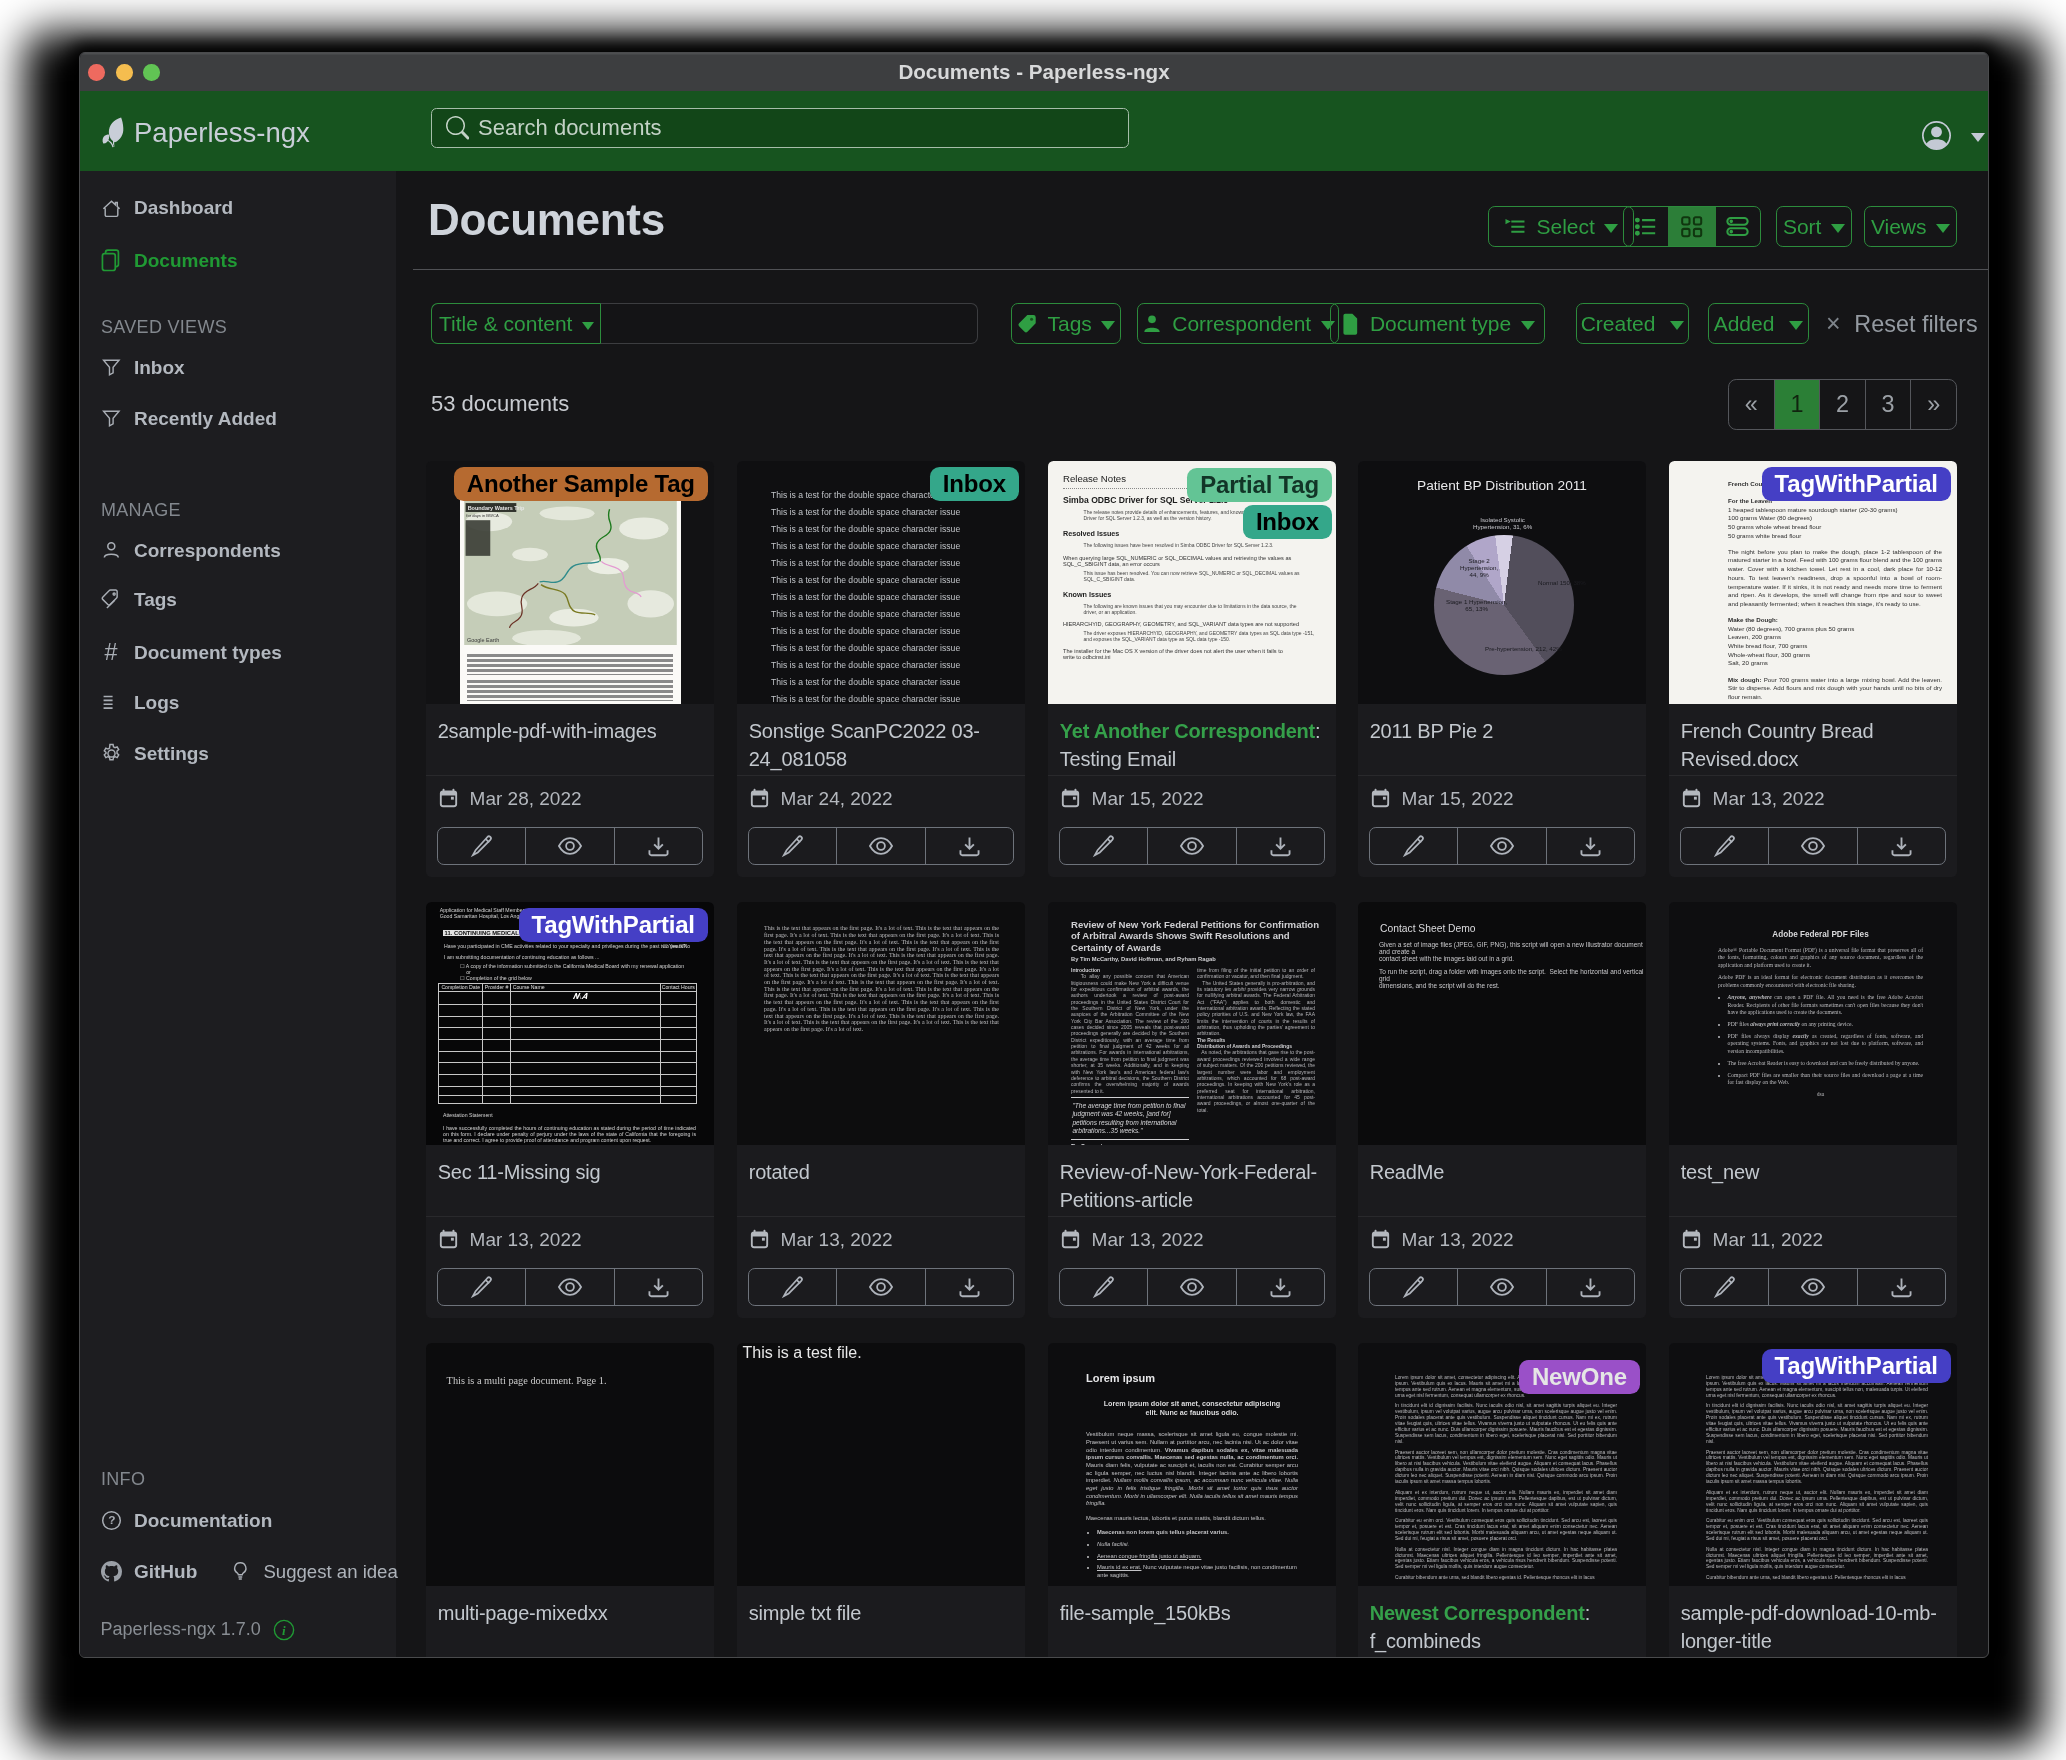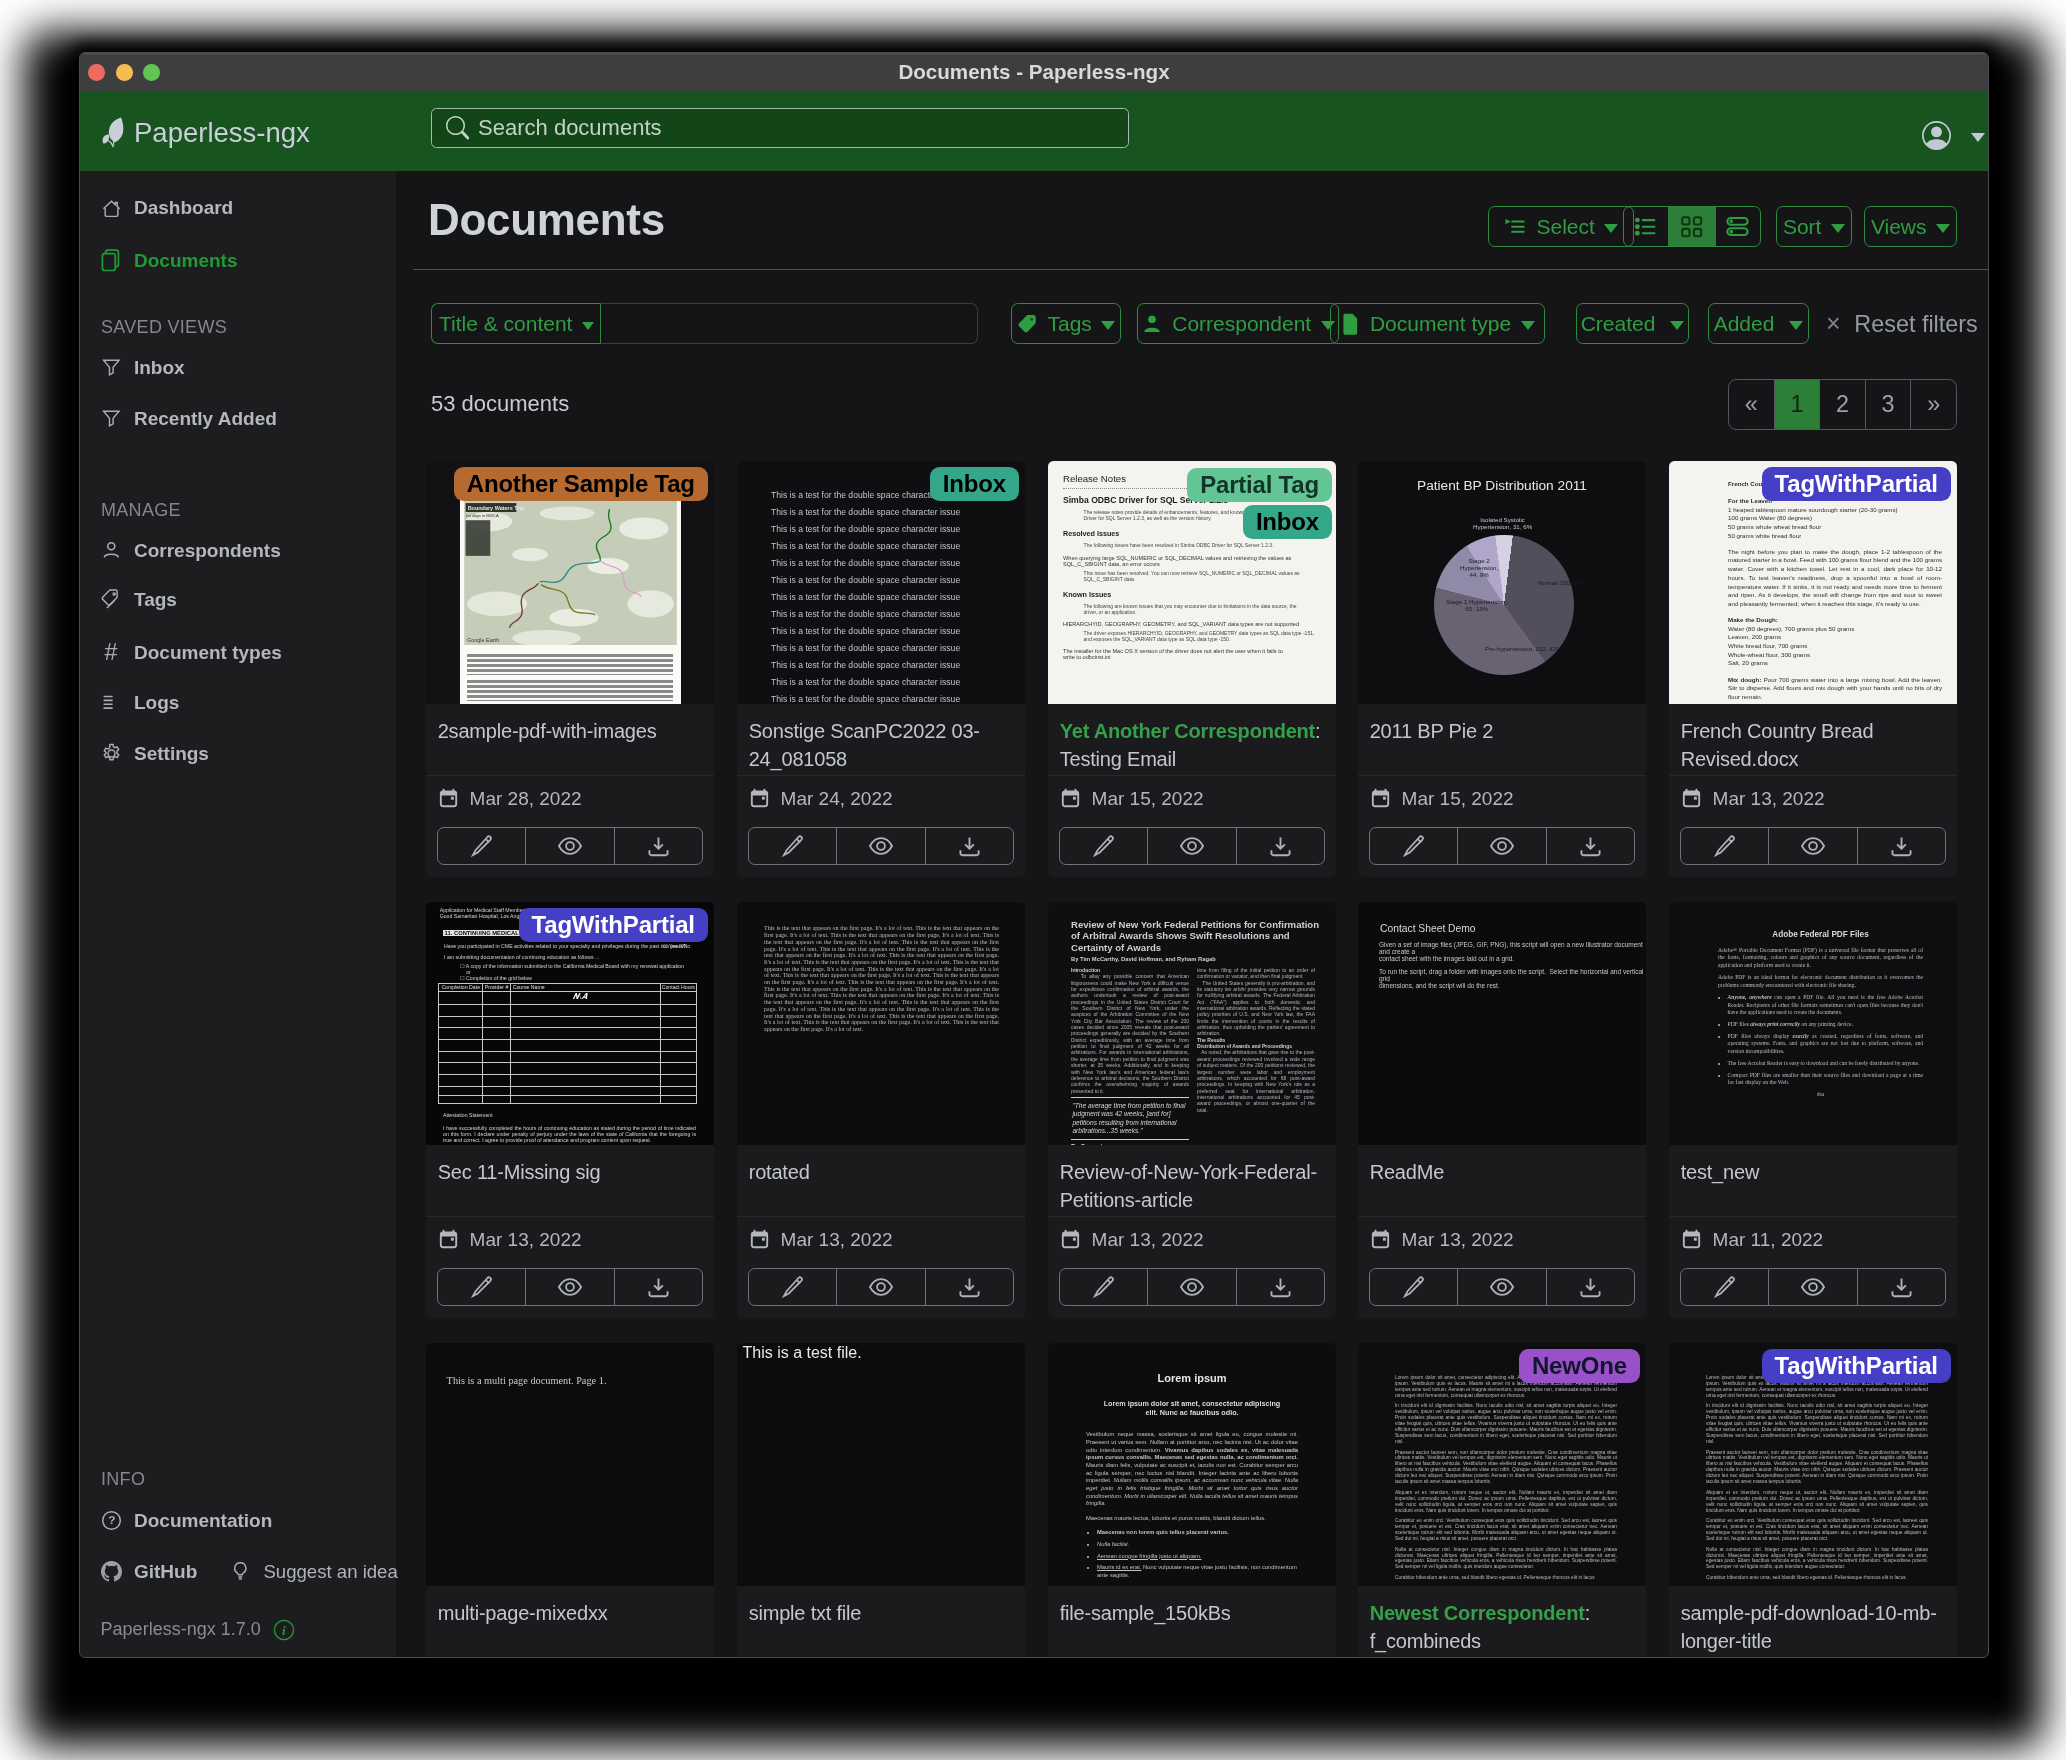--- a/index.html
+++ b/index.html
@@ -734,21 +734,21 @@
     <div class="thumb" style="background:#0c0c0d">
       <div style="position:absolute;left:5.5px;top:1.4px;font-size:16px;color:#e8e8e8">This is a test file.</div>
     </div>
     <div class="cbody">
         <div class="ctitle">simple txt file</div>
       </div>
   </div>
   <div class="card" style="left:968px;top:1290px">
     <div class="thumb">
       <div style="left:0;top:0;width:288px;height:243px;background:#0d0d0f;position:absolute;padding:27.5px 38px 0;font-size:5.8px;line-height:1.32;color:#c3c3c6">
-        <div style="text-align:center;font-weight:700;font-size:11px;color:#e6e6e8">Lorem ipsum</div>
+        <div style="font-weight:700;font-size:11px;color:#e6e6e8">Lorem ipsum</div>
         <div style="text-align:center;font-weight:700;font-size:7.2px;margin-top:13.7px;color:#dcdcde">Lorem ipsum dolor sit amet, consectetur adipiscing<br>elit. Nunc ac faucibus odio.</div>
         <div style="margin-top:13.7px;text-align:justify">Vestibulum neque massa, scelerisque sit amet ligula eu, congue molestie mi. Praesent ut varius sem. Nullam at porttitor arcu, nec lacinia nisi. Ut ac dolor vitae odio interdum condimentum. <b>Vivamus dapibus sodales ex, vitae malesuada ipsum cursus convallis. Maecenas sed egestas nulla, ac condimentum orci.</b> Mauris diam felis, vulputate ac suscipit et, iaculis non est. Curabitur semper arcu ac ligula semper, nec luctus nisl blandit. Integer lacinia ante ac libero lobortis imperdiet. <i>Nullam mollis convallis ipsum, ac accumsan nunc vehicula vitae. Nulla eget justo in felis tristique fringilla. Morbi sit amet tortor quis risus auctor condimentum. Morbi in ullamcorper elit. Nulla iaculis tellus sit amet mauris tempus fringilla.</i></div>
         <div style="margin-top:6.9px">Maecenas mauris lectus, lobortis et purus mattis, blandit dictum tellus.</div>
         <ul style="margin:6.9px 0 0 11px">
           <li style="margin-bottom:4.1px"><b>Maecenas non lorem quis tellus placerat varius.</b></li>
           <li style="margin-bottom:4.1px"><i>Nulla facilisi.</i></li>
           <li style="margin-bottom:4.1px"><span style="text-decoration:underline">Aenean congue fringilla justo ut aliquam.</span></li>
           <li style="margin-bottom:4.1px"><span style="text-decoration:underline">Mauris id ex erat.</span> Nunc vulputate neque vitae justo facilisis, non condimentum ante sagittis.</li>
         </ul>
       </div>
@@ -762,21 +762,21 @@
       <div class="tpg" style="position:absolute;left:0;top:0;width:288px;height:243px;background:#0e0e10;padding:32px 29px 0 37px;font-size:4.8px;line-height:5.9px;color:#bcbcbf">
         <div>Lorem ipsum dolor sit amet, consectetur adipiscing elit. Aenean vitae fringilla nunc. Phasellus et nulla ipsum. Vestibulum quis ex lacus. Mauris sit amet mi a lacus interdum accumsan. Aenean fermentum tempus ante sed rutrum. Aenean et magna elementum, suscipit tellus non, malesuada turpis. Ut eleifend urna eget nisl fermentum, consequat ullamcorper ex rhoncus.</div>
         <div style="margin-top:4.8px">In tincidunt elit id dignissim facilisis. Nunc iaculis odio nisl, sit amet sagittis turpis aliquet eu. Integer vestibulum, ipsum vel volutpat varius, augue arcu pulvinar urna, non scelerisque augue justo vel enim. Proin sodales placerat ante quis vestibulum. Suspendisse aliquet tincidunt cursus. Nam mi ex, rutrum vitae feugiat quis, ultrices vitae tellus. Vivamus viverra justo ut vulputate rhoncus. Ut eu felis quis ante efficitur varius et ac nunc. Duis ullamcorper dignissim posuere. Mauris faucibus est et egestas dignissim. Suspendisse sem lacus, condimentum in libero eget, scelerisque placerat nisi. Sed porttitor bibendum nisl.</div>
         <div style="margin-top:4.8px">Praesent auctor laoreet sem, non ullamcorper dolor pretium molestie. Cras condimentum magna vitae ultrices mattis. Vestibulum vel tempus est, dignissim elementum sem. Nunc eget sagittis odio. Mauris ut libero at nisi faucibus vehicula. Vestibulum vitae eleifend augue. Aliquam et consequat lacus. Phasellus dapibus nulla in gravida auctor. Mauris vitae orci nibh. Quisque sodales ultrices dictum. Praesent auctor dictum leo nec aliquet. Suspendisse potenti. Aenean in diam nisi. Quisque commodo arcu ipsum. Proin iaculis ipsum sit amet massa tempus lobortis.</div>
         <div style="margin-top:4.8px">Aliquam et ex interdum, rutrum neque ut, auctor elit. Nullam mauris ex, imperdiet sit amet diam imperdiet, commodo pretium dui. Donec ac ipsum urna. Pellentesque dapibus, est ut pulvinar dictum, velit nunc sollicitudin ligula, at semper eros orci non nunc. Aliquam sit amet vulputate sapien, quis tincidunt eros. Nam quis tincidunt lorem. In tempus ornare dui at porttitor.</div>
         <div style="margin-top:4.8px">Curabitur eu enim orci. Vestibulum consequat eros quis sollicitudin tincidunt. Sed arcu est, laoreet quis tempor et, posuere et est. Cras tincidunt lacus erat, sit amet aliquam enim consectetur nec. Aenean scelerisque rutrum elit sed lobortis. Morbi malesuada aliquam arcu, ut amet egestas neque aliquam ut. Sed dui mi, feugiat a risus sit amet, posuere placerat orci.</div>
         <div style="margin-top:4.8px">Nulla at consectetur nisl. Integer congue diam in magna tincidunt dictum. In hac habitasse platea dictumst. Maecenas ultrices aliquet fringilla. Pellentesque id leo semper, imperdiet ante sit amet, egestas justo. Etiam faucibus vehicula eros, a vehicula risus hendrerit bibendum. Suspendisse potenti. Sed semper mi vel ligula mollis, quis interdum augue consectetur.</div>
         <div style="margin-top:4.8px">Curabitur bibendum ante urna, sed blandit libero egestas id. Pellentesque rhoncus elit in lacus</div>
       </div>
     </div>
-    <div class="chip" style="top:6px;right:6.2px;background:#9a50c8;color:#0f172a">NewOne</div>
+    <div class="chip" style="top:17px;right:6.2px;background:#9a50c8;color:#e5e5e5">NewOne</div>
     <div class="cbody">
         <div class="ctitle"><span class="grn" style="color:#35a04a">Newest Correspondent</span>:<br>f_combineds</div>
       </div>
   </div>
   <div class="card" style="left:1589px;top:1290px">
     <div class="thumb">
       <div class="tpg" style="position:absolute;left:0;top:0;width:288px;height:243px;background:#0e0e10;padding:32px 29px 0 37px;font-size:4.8px;line-height:5.9px;color:#bcbcbf">
         <div>Lorem ipsum dolor sit amet, consectetur adipiscing elit. Aenean vitae fringilla nunc. Phasellus et nulla ipsum. Vestibulum quis ex lacus. Mauris sit amet mi a lacus interdum accumsan. Aenean fermentum tempus ante sed rutrum. Aenean et magna elementum, suscipit tellus non, malesuada turpis. Ut eleifend urna eget nisl fermentum, consequat ullamcorper ex rhoncus.</div>
         <div style="margin-top:4.8px">In tincidunt elit id dignissim facilisis. Nunc iaculis odio nisl, sit amet sagittis turpis aliquet eu. Integer vestibulum, ipsum vel volutpat varius, augue arcu pulvinar urna, non scelerisque augue justo vel enim. Proin sodales placerat ante quis vestibulum. Suspendisse aliquet tincidunt cursus. Nam mi ex, rutrum vitae feugiat quis, ultrices vitae tellus. Vivamus viverra justo ut vulputate rhoncus. Ut eu felis quis ante efficitur varius et ac nunc. Duis ullamcorper dignissim posuere. Mauris faucibus est et egestas dignissim. Suspendisse sem lacus, condimentum in libero eget, scelerisque placerat nisi. Sed porttitor bibendum nisl.</div>
         <div style="margin-top:4.8px">Praesent auctor laoreet sem, non ullamcorper dolor pretium molestie. Cras condimentum magna vitae ultrices mattis. Vestibulum vel tempus est, dignissim elementum sem. Nunc eget sagittis odio. Mauris ut libero at nisi faucibus vehicula. Vestibulum vitae eleifend augue. Aliquam et consequat lacus. Phasellus dapibus nulla in gravida auctor. Mauris vitae orci nibh. Quisque sodales ultrices dictum. Praesent auctor dictum leo nec aliquet. Suspendisse potenti. Aenean in diam nisi. Quisque commodo arcu ipsum. Proin iaculis ipsum sit amet massa tempus lobortis.</div>

